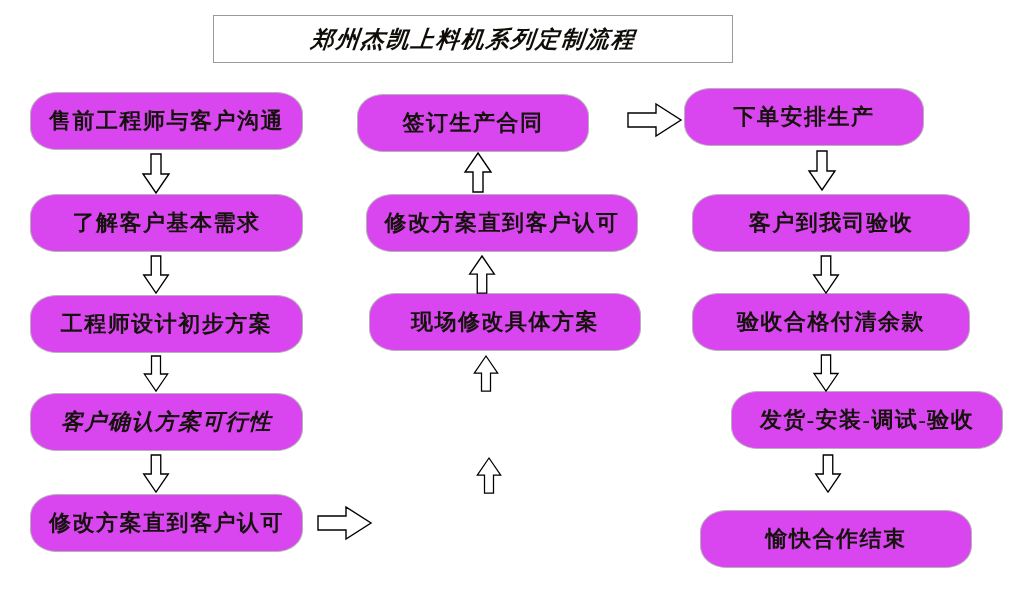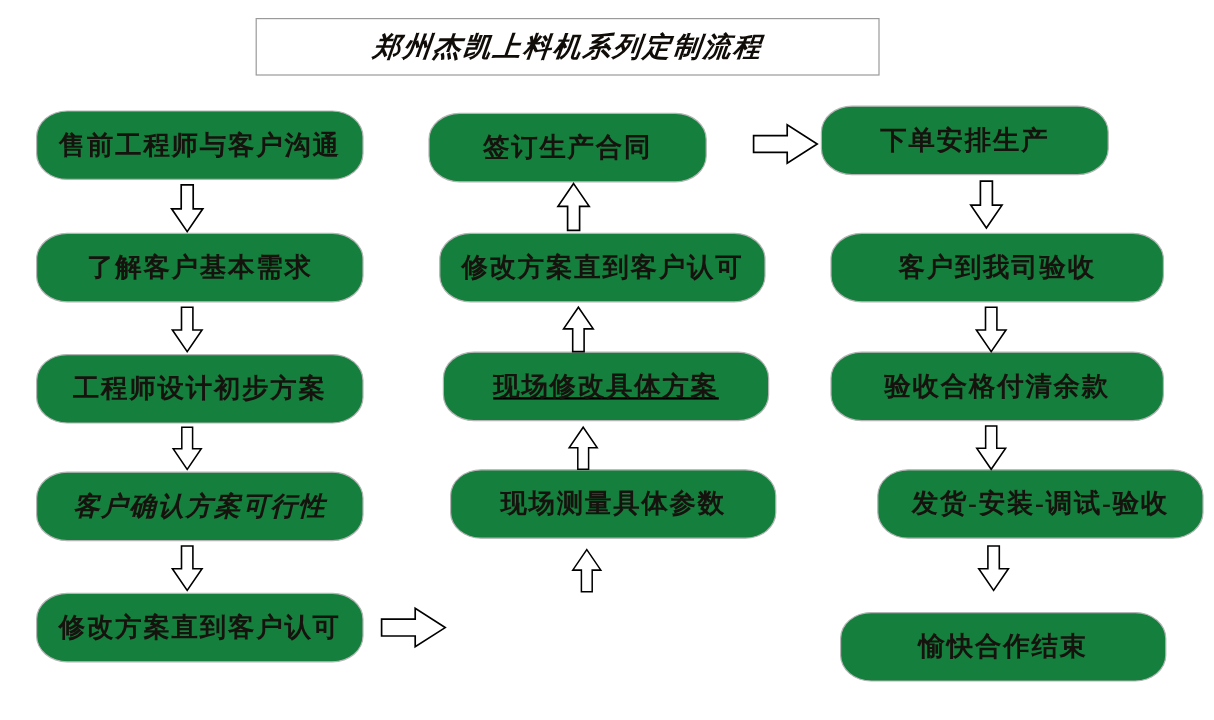--- a/index.html
+++ b/index.html
@@ -42,21 +42,21 @@
     color: #100c08;
     transform: skewX(-6deg);
     white-space: nowrap;
   }
 
   
   .node {
     position: absolute;
     border: 1px solid #b4b4b4;
     border-radius: 26px / 22px;
-    background: #15803d;
+    background: #d946ef;
     display: flex;
     align-items: center;
     justify-content: center;
     box-sizing: border-box;
   }
   .node-label {
     font-family: "Liberation Serif", "DejaVu Serif", serif;
     font-size: 22px;
     font-weight: bold;
     color: #16120e;
@@ -110,27 +110,24 @@
   </div>
 
   <div class="node" style="left:357px; top:94px;  width:232px; height:58px;align-items:center;">
     <span class="node-label">签订生产合同</span>
   </div>
 
   <div class="node" style="left:366px; top:194px; width:272px; height:58px;">
     <span class="node-label">修改方案直到客户认可</span>
   </div>
 
-  <div class="node" style="left:369px; top:293px; width:272px; height:58px;text-decoration:underline;">
+  <div class="node" style="left:369px; top:293px; width:272px; height:58px;">
     <span class="node-label">现场修改具体方案</span>
   </div>
 
-  <div class="node" style="left:375px; top:391px; width:272px; height:58px;">
-    <span class="node-label">现场测量具体参数</span>
-  </div>
 
 
   <div class="node" style="left:684px; top:88px;  width:240px; height:58px;">
     <span class="node-label">下单安排生产</span>
   </div>
 
   <div class="node" style="left:692px; top:194px; width:278px; height:58px;">
     <span class="node-label">客户到我司验收</span>
   </div>
 

